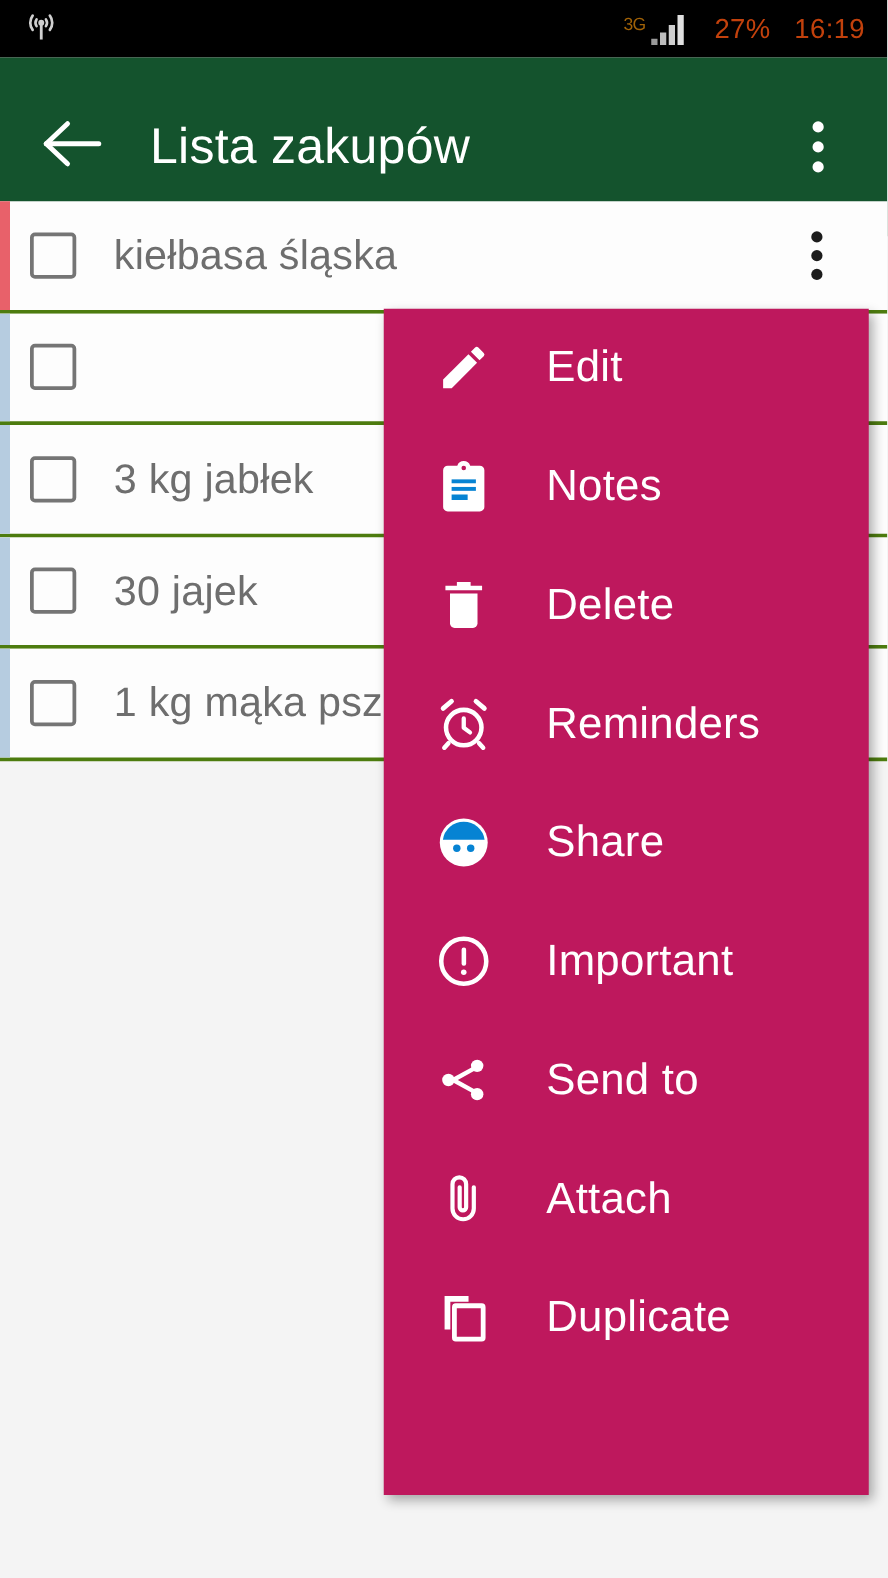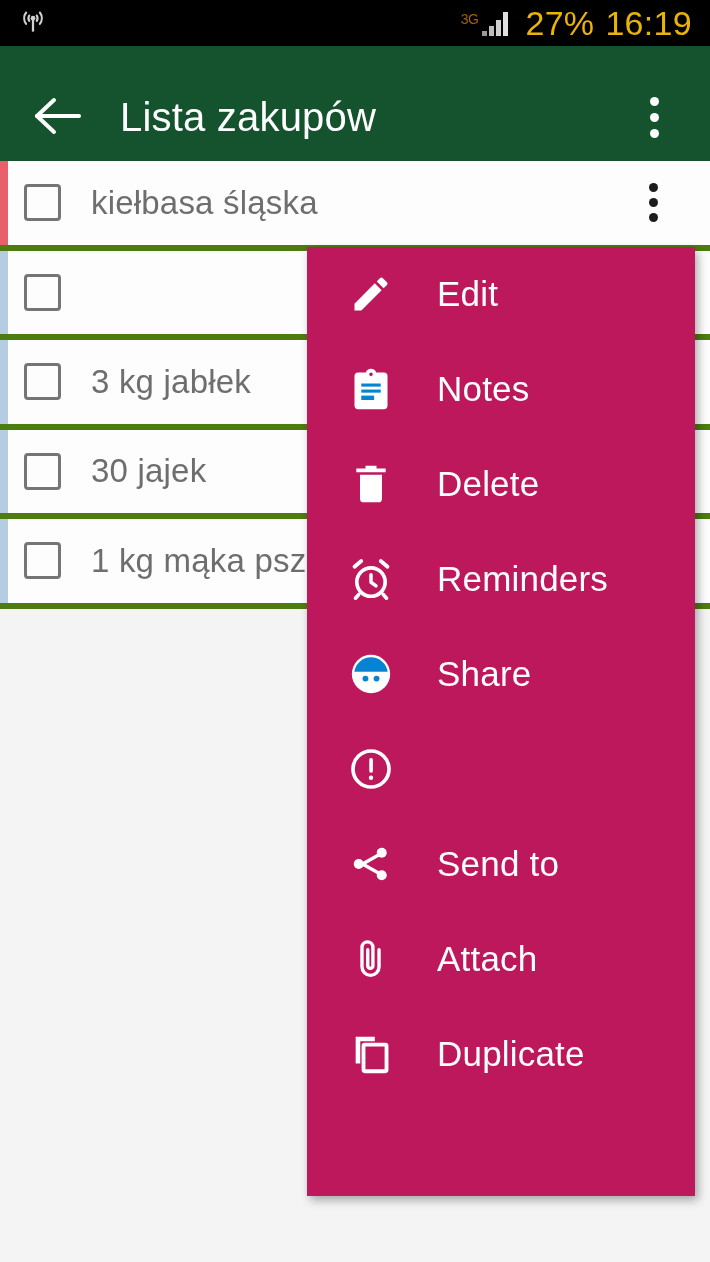--- a/index.html
+++ b/index.html
@@ -32,24 +32,25 @@
     padding: 0 18px;
   }
   #status-left { display: flex; align-items: center; }
   #status-right {
     margin-left: auto;
     display: flex;
     align-items: center;
     gap: 11px;
   }
   .status-text {
-    color: #eab308;
-    font-size: 34px;
+    color: #c2410c;
+    font-size: 22px;
     letter-spacing: 0.3px;
     line-height: 1;
+    margin-left: 8px;
   }
   .sig-wrap { display: flex; align-items: flex-end; gap: 2px; }
   .sig-label {
     color: #a16207;
     font-size: 14px;
     line-height: 1;
     margin-bottom: 12px;
     letter-spacing: -0.5px;
   }
 
@@ -96,21 +97,21 @@
   
   #list {
     position: absolute;
     top: 161px; left: 0;
     width: 710px;
   }
   .list-row {
     position: relative;
     height: 89.5px;
     background: #fdfdfd;
-    border-bottom: 6px solid #4d7c0f;
+    border-bottom: 3px solid #4d7c0f;
     display: flex;
     align-items: center;
     cursor: pointer;
   }
   .row-stripe {
     position: absolute;
     left: 0; top: 0; bottom: 0;
     width: 8px;
   }
   .row-checkbox {
@@ -332,20 +333,21 @@
     </div>
 
     <div class="menu-item">
       <span class="menu-icon">
         <svg width="46" height="46" viewBox="0 0 24 24">
           <circle cx="12" cy="12" r="9.4" fill="none" stroke="#ffffff" stroke-width="1.9"></circle>
           <rect x="11.1" y="6.3" width="1.9" height="7.6" rx="0.9" fill="#ffffff"></rect>
           <circle cx="12" cy="16.6" r="1.15" fill="#ffffff"></circle>
         </svg>
       </span>
+      <span class="menu-label">Important</span>
     </div>
 
     <div class="menu-item">
       <span class="menu-icon">
         <svg width="46" height="46" viewBox="0 0 24 24">
           <g stroke="#ffffff" stroke-width="1.8" fill="none">
             <line x1="7.6" y1="12" x2="16.4" y2="7.1"></line>
             <line x1="7.6" y1="12" x2="16.4" y2="16.9"></line>
           </g>
           <circle cx="5.6" cy="12" r="2.6" fill="#ffffff"></circle>

